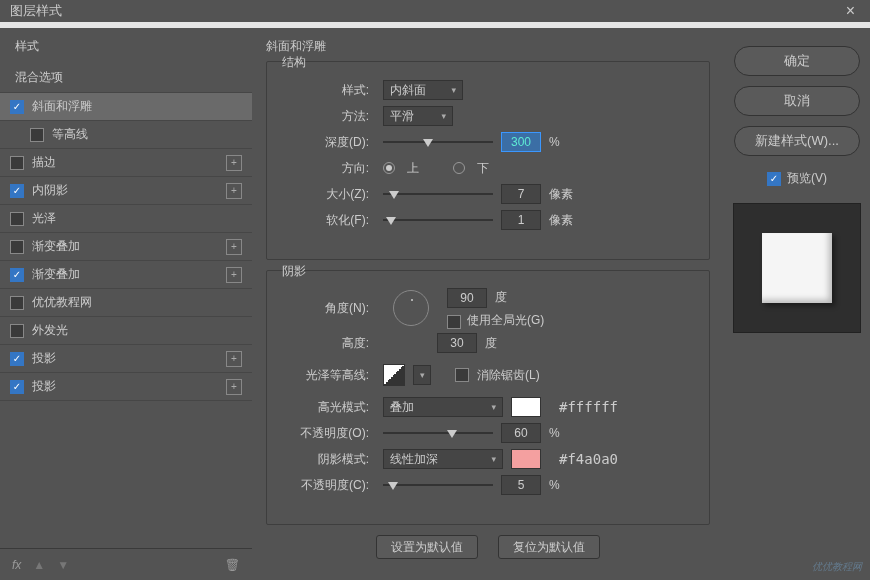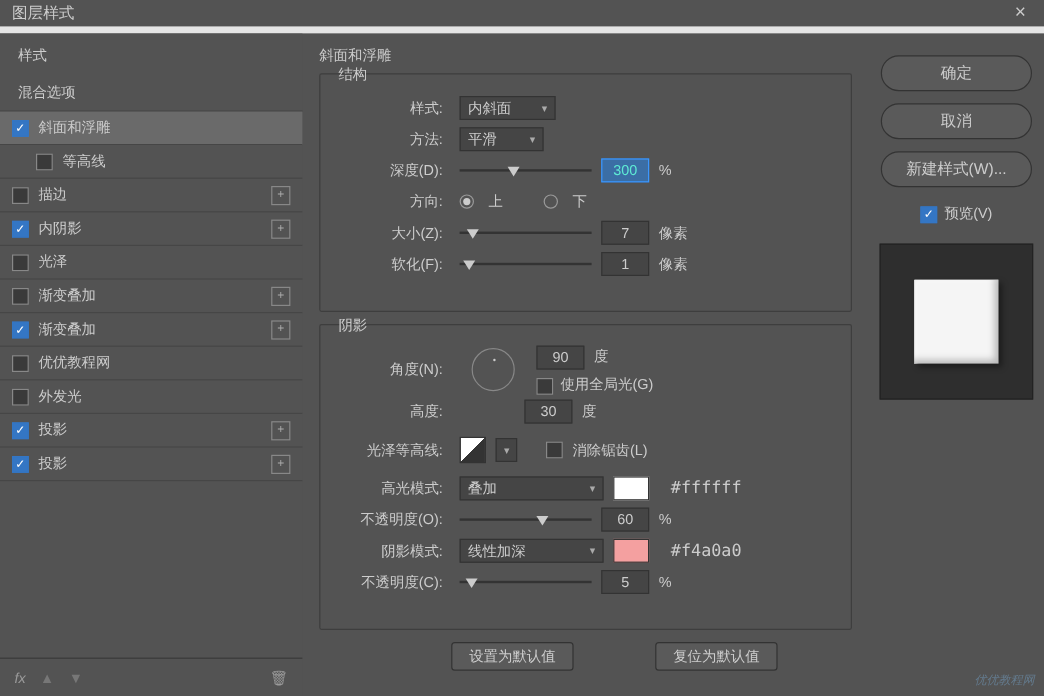--- a/index.html
+++ b/index.html
@@ -39,21 +39,21 @@
 .numbox.hl{border:1px solid #3b97ff;color:#5eead4;background:#3b6ea5;}
 .unit{width:30px;}
 .radio{width:12px;height:12px;border:1px solid #999;border-radius:50%;display:inline-flex;align-items:center;justify-content:center;margin-right:4px;}
 .radio.on::after{content:"";width:6px;height:6px;border-radius:50%;background:#ccc;}
 .angle-ring{width:36px;height:36px;border:1px solid #888;border-radius:50%;position:relative;margin:4px 10px;}
 .angle-ring::after{content:"";position:absolute;width:2px;height:2px;background:#ccc;top:8px;left:17px;border-radius:50%;}
 .contour{width:22px;height:22px;background:linear-gradient(135deg,#fff 0%,#fff 50%,#333 50%,#333 100%);border:1px solid #333;}
 .swatch{width:30px;height:20px;border:1px solid #333;cursor:pointer;}
 .hex{font-family:monospace;font-size:14px;margin-left:10px;}
 .btns{display:flex;gap:20px;justify-content:center;margin-top:10px;}
-.btn{height:24px;padding:0 14px;background:#5a5a5a;border:1px solid #333;border-radius:3px;display:flex;align-items:center;cursor:pointer;margin-left:48px;}
+.btn{height:24px;padding:0 14px;background:#5a5a5a;border:1px solid #333;border-radius:3px;display:flex;align-items:center;cursor:pointer;}
 .rightcol{width:146px;padding:18px 10px 10px;display:flex;flex-direction:column;gap:10px;align-items:center;}
 .rbtn{width:126px;height:30px;border:1px solid #333;border-radius:15px;background:#5a5a5a;display:flex;align-items:center;justify-content:center;cursor:pointer;font-size:13px;}
 .preview-chk{display:flex;align-items:center;gap:6px;margin-top:4px;}
 .preview{width:128px;height:130px;background:#2e2e2e;border:1px solid #222;display:flex;align-items:center;justify-content:center;margin-top:6px;}
 .preview .sq{width:70px;height:70px;background:#f5f5f5;box-shadow:inset -3px -3px 6px rgba(0,0,0,.25),inset 2px 2px 3px rgba(255,255,255,.8),3px 3px 5px rgba(0,0,0,.4);}
 .wm{position:absolute;right:8px;bottom:6px;font-size:10px;font-style:italic;color:#6a8aa5;opacity:.7;}
 </style>
 </head>
 <body>
 

